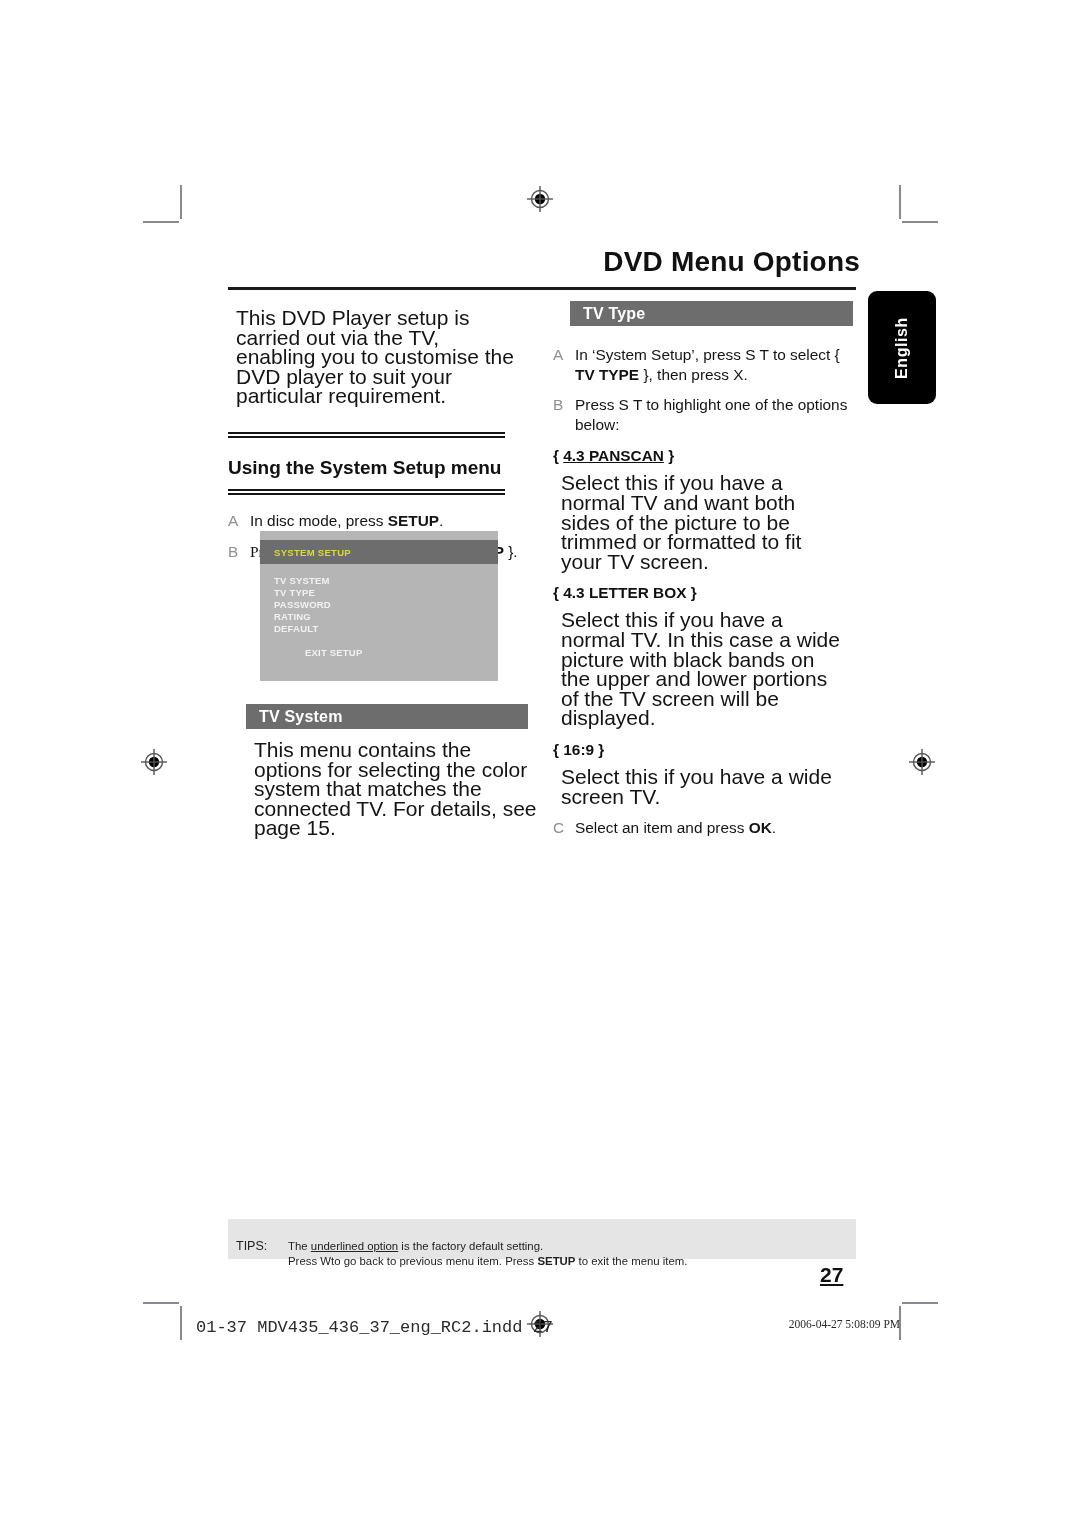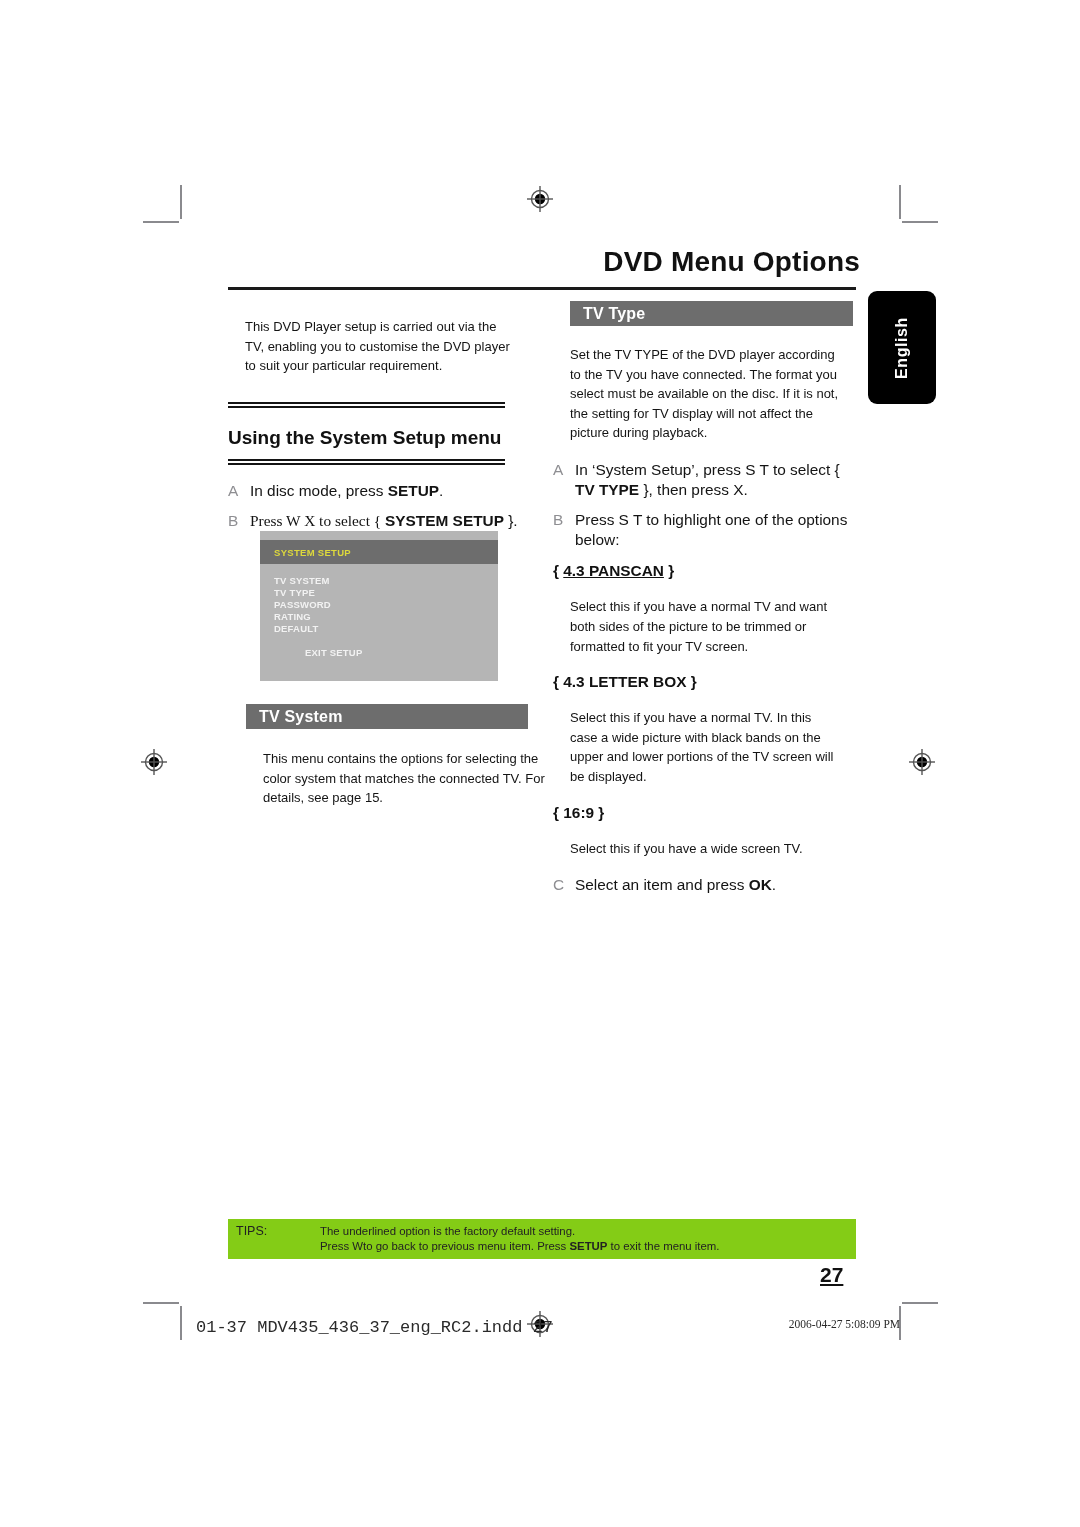--- a/index.html
+++ b/index.html
@@ -87,22 +87,22 @@
     width: 300px;
   }
   .col-right {
     position: absolute;
     left: 553px;
     top: 300px;
     width: 303px;
   }
 
   p.body-text {
-    margin: 17px;
-    font-size: 13px;
+    margin: 8px;
+    font-size: 21px;
     line-height: 19.6px;
     color: #141414;
   }
 
   
   .sec-head-wrap {
     margin-top: 26px;
   }
   .double-rule {
     width: 277px;
@@ -234,38 +234,37 @@
   }
   .opt-head .u { text-decoration: underline; }
 
   
   .tips {
     position: absolute;
     left: 228px;
     top: 1219px;
     width: 628px;
     height: 40px;
-    background: #84cc16;
+    background: #e5e5e5;
     display: flex;
     box-sizing: border-box;
-    padding: 5px 0 0 8px;
-    gap: 32px;
+    padding: 20px 0 0 8px;
   }
   .tips-label {
     font-size: 12.5px;
     color: #222;
     width: 52px;
     flex: 0 0 52px;
   }
   .tips-lines {
     font-size: 11.4px;
     line-height: 15px;
     color: #222;
   }
-  .tips-lines .u { }
+  .tips-lines .u { text-decoration: underline; }
   .tips-lines b { font-weight: bold; }
 
   
   .page-num {
     position: absolute;
     left: 820px;
     top: 1263px;
     font-size: 21px;
     font-weight: bold;
     color: #111;
@@ -381,21 +380,20 @@
   <div class="bar bar-tvsystem">
     <span>TV System</span>
   </div>
   <p class="body-text tvsystem-text">This menu contains the options for selecting the color system that matches the connected TV. For details, see page 15.</p>
 
   <div class="bar bar-tvtype">
     <span>TV Type</span>
   </div>
 
   <div class="col-right" style="top:328px;">
-    <p class="body-text">Set the TV TYPE of the DVD player according to the TV you have connected. The format you select must be available on the disc. If it is not, the setting for TV display will not affect the picture during playback.</p>
 
     <div class="steps" style="margin-top:17px;">
       <div class="step">
         <div class="step-letter">A</div>
         <div class="step-body"><span>In ‘System Setup’, press  S  T to select { </span><b>TV TYPE</b><span> }, then press  X.</span></div>
       </div>
       <div class="step">
         <div class="step-letter">B</div>
         <div class="step-body">Press  S T  to highlight one of the options below:</div>
       </div>

